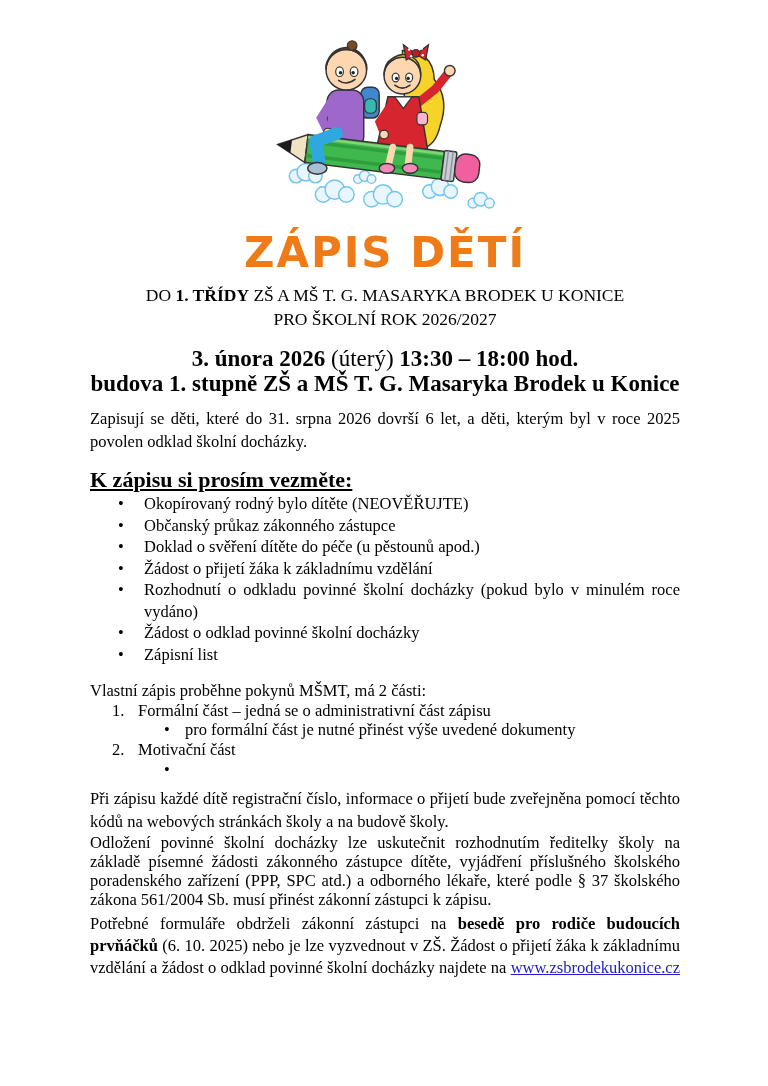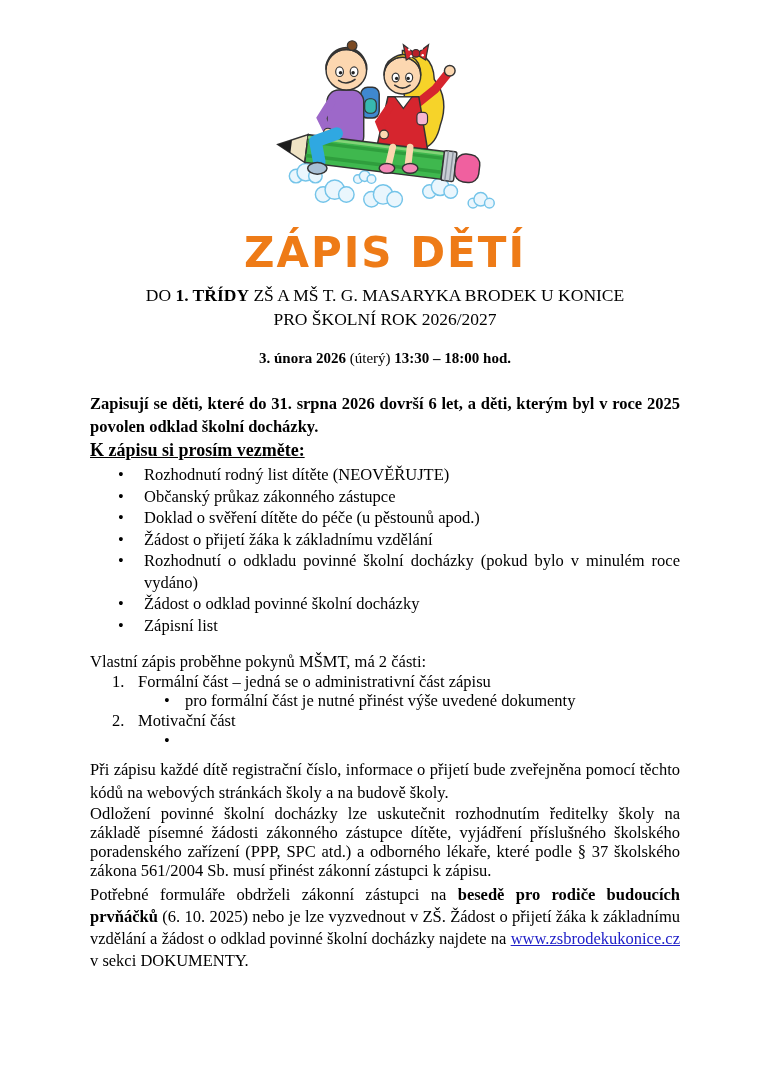--- a/index.html
+++ b/index.html
@@ -22,29 +22,29 @@
     text-align:center;
     font-family:"DejaVu Sans", sans-serif;
     font-weight:bold;
     font-size:42px;
     line-height:50px;
     letter-spacing:2px;
     color:var(--accent,#ee7b17);
   }
   .subhead{margin-top:5px;text-align:center;font-size:17.5px;line-height:24px;}
   .bold{font-weight:bold;}
-  .schedule{margin-top:15px;text-align:center;font-size:15px;line-height:25px;font-weight:bold;}
+  .schedule{margin-top:15px;text-align:center;font-size:23px;line-height:25px;font-weight:bold;}
   .schedule .normal{font-weight:normal;}
   .para{margin:0;text-align:justify;}
-  .intro{margin-top:22px;font-weight:bold;}
+  .intro{margin-top:12px;}
   .bring-heading{
-    margin-top:1px;
+    margin-top:15px;
     font-weight:bold;
     text-decoration:underline;
-    font-size:18px;
+    font-size:22px;
     line-height:23px;
   }
   .bullets{margin-top:2px;}
   .bullet-row{display:flex;line-height:21.5px;}
   .dot{flex:none;width:26px;padding-left:28px;}
   .bullet-text{flex:1;text-align:justify;}
   .process{margin-top:16px;line-height:19.5px;}
   .step-row{display:flex;}
   .step-num{flex:none;width:26px;margin-left:22px;}
   .step-text{flex:1;}
@@ -182,30 +182,31 @@
 
   <h1 class="title">ZÁPIS DĚTÍ</h1>
 
   <div class="subhead">
     <div><span>DO </span><span class="bold">1. TŘÍDY</span><span> ZŠ A MŠ T. G. MASARYKA BRODEK U KONICE</span></div>
     <div>PRO ŠKOLNÍ ROK 2026/2027</div>
   </div>
 
   <div class="schedule">
     <div><span>3. února 2026</span><span class="normal"> (úterý) </span><span>13:30 – 18:00 hod.</span></div>
+    <div>budova 1. stupně ZŠ a MŠ T. G. Masaryka Brodek u Konice</div>
   </div>
 
   <p class="para intro">Zapisují se děti, které do 31. srpna 2026 dovrší 6 let, a děti, kterým byl v roce 2025 povolen odklad školní docházky.</p>
 
   <div class="bring-heading">K zápisu si prosím vezměte:</div>
 
   <div class="bullets">
     <div class="bullet-row">
         <span class="dot">•</span>
-        <div class="bullet-text">Rozhodnutí rodný list dítěte (NEOVĚŘUJTE)</div>
+        <div class="bullet-text">Okopírovaný rodný bylo dítěte (NEOVĚŘUJTE)</div>
       </div>
     <div class="bullet-row">
         <span class="dot">•</span>
         <div class="bullet-text">Občanský průkaz zákonného zástupce</div>
       </div>
     <div class="bullet-row">
         <span class="dot">•</span>
         <div class="bullet-text">Doklad o svěření dítěte do péče (u pěstounů apod.)</div>
       </div>
     <div class="bullet-row">

